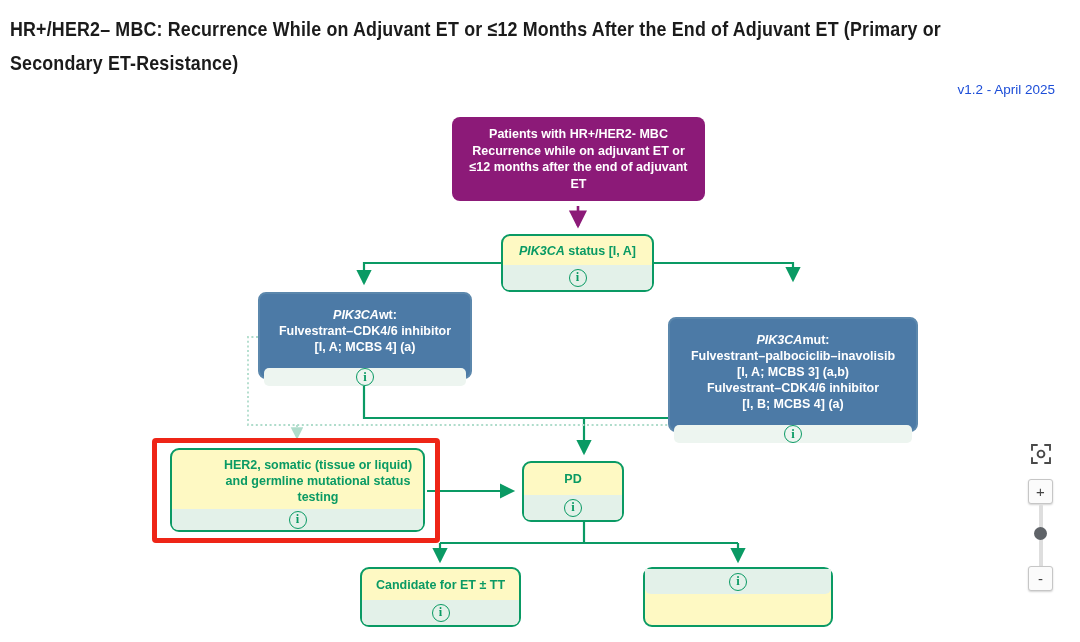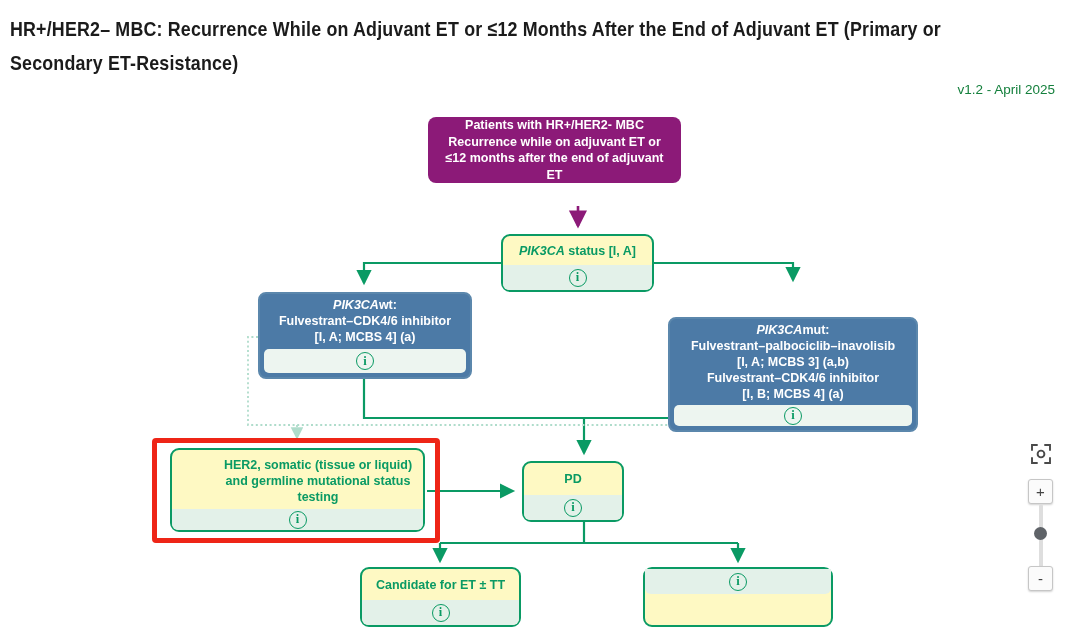--- a/index.html
+++ b/index.html
@@ -4,38 +4,38 @@
 <style>
   * { margin:0; padding:0; box-sizing:border-box; }
   html,body { width:1080px; height:642px; background:#ffffff; overflow:hidden;
               font-family:"Liberation Sans", sans-serif; }
   .stage { position:relative; width:1080px; height:642px; }
 
   
   .title { position:absolute; left:10px; top:12px; width:1185px;
            font-size:21px; font-weight:bold; color:#1b1b1b; line-height:34px;
            transform:scaleX(0.85); transform-origin:left top; letter-spacing:0.2px; }
-  .version { position:absolute; right:25px; top:82px; font-size:13.5px; color:#15803d;margin-left:39px; }
+  .version { position:absolute; right:25px; top:82px; font-size:13.5px; color:#1d4ed8;margin-left:39px; }
 
   
   .node { position:absolute; display:flex; flex-direction:column; border-radius:9px; }
   .purple-box { background:#8C1A78; color:#fff; font-weight:bold; font-size:12.5px;
                 line-height:16.5px; text-align:center; justify-content:center;
                 padding:8px 10px; border-radius:8px; }
   .green-box { background:#fef9c3; border:2.5px solid #0A9A64; color:#0A9A64;
                font-weight:bold; font-size:12.5px; text-align:center; }
   .green-box .body { flex:1; display:flex; flex-direction:column; justify-content:center;
                      padding:4px 8px; line-height:16px; }
   .green-box .strip { height:25px; background:#E3F1E9; border-radius:0 0 6px 6px;
                       display:flex; align-items:center; justify-content:center; }
   .blue-box { background:#4C7AA6; border:2px solid #5B87AC; color:#fff; font-weight:bold;
               font-size:12.5px; text-align:center; border-radius:8px; display:flex;
               flex-direction:column; }
   .blue-box .body { flex:1; display:flex; flex-direction:column; 
-                    padding:3px 6px; line-height:16px; }
+                    padding:13px 6px; line-height:16px; }
   .blue-box .strip { height:24px; margin:0 4px 4px 4px; background:#EDF5F0;
                      border-radius:5px; display:flex; align-items:center; justify-content:center; }
   .gene { font-style:italic; }
 
   
   .info { display:inline-flex; align-items:center; justify-content:center;
           width:18px; height:18px; border:1.6px solid #0A9A64; border-radius:50%;
           color:#0A9A64; font-family:"Liberation Serif", serif; font-size:12.5px;
           font-weight:bold; line-height:1; cursor:pointer; }
 
@@ -91,21 +91,21 @@
     <path d="M297,425 L297,438" stroke="#AFDCCB" stroke-width="1.8" fill="none" stroke-dasharray="2,2.6" marker-end="url(#arr-l)"></path>
 
     <path d="M427,491 L513,491" stroke="#0A9A64" stroke-width="2.2" fill="none" marker-end="url(#arr-g)"></path>
 
     <path d="M584,522 L584,543" stroke="#0A9A64" stroke-width="2.2" fill="none"></path>
     <path d="M440,543 L738,543" stroke="#0A9A64" stroke-width="2.2" fill="none"></path>
     <path d="M440,543 L440,561" stroke="#0A9A64" stroke-width="2.2" fill="none" marker-end="url(#arr-g)"></path>
     <path d="M738,543 L738,561" stroke="#0A9A64" stroke-width="2.2" fill="none" marker-end="url(#arr-g)"></path>
   </svg>
 
-  <div class="node purple-box" style="left:428px; top:117px; width:253px; height:66px;">
+  <div class="node purple-box" style="left:452px; top:117px; width:253px; height:84px;">
     <span>Patients with HR+/HER2- MBC Recurrence while on adjuvant ET or ≤12 months after the end of adjuvant ET</span>
   </div>
 
   <div class="node green-box" style="left:501px; top:234px; width:153px; height:58px;">
     <div class="body">
       <span><span class="gene">PIK3CA</span><span> status [I, A]</span></span>
     </div>
     <div class="strip">
       <span class="info">i</span>
     </div>

